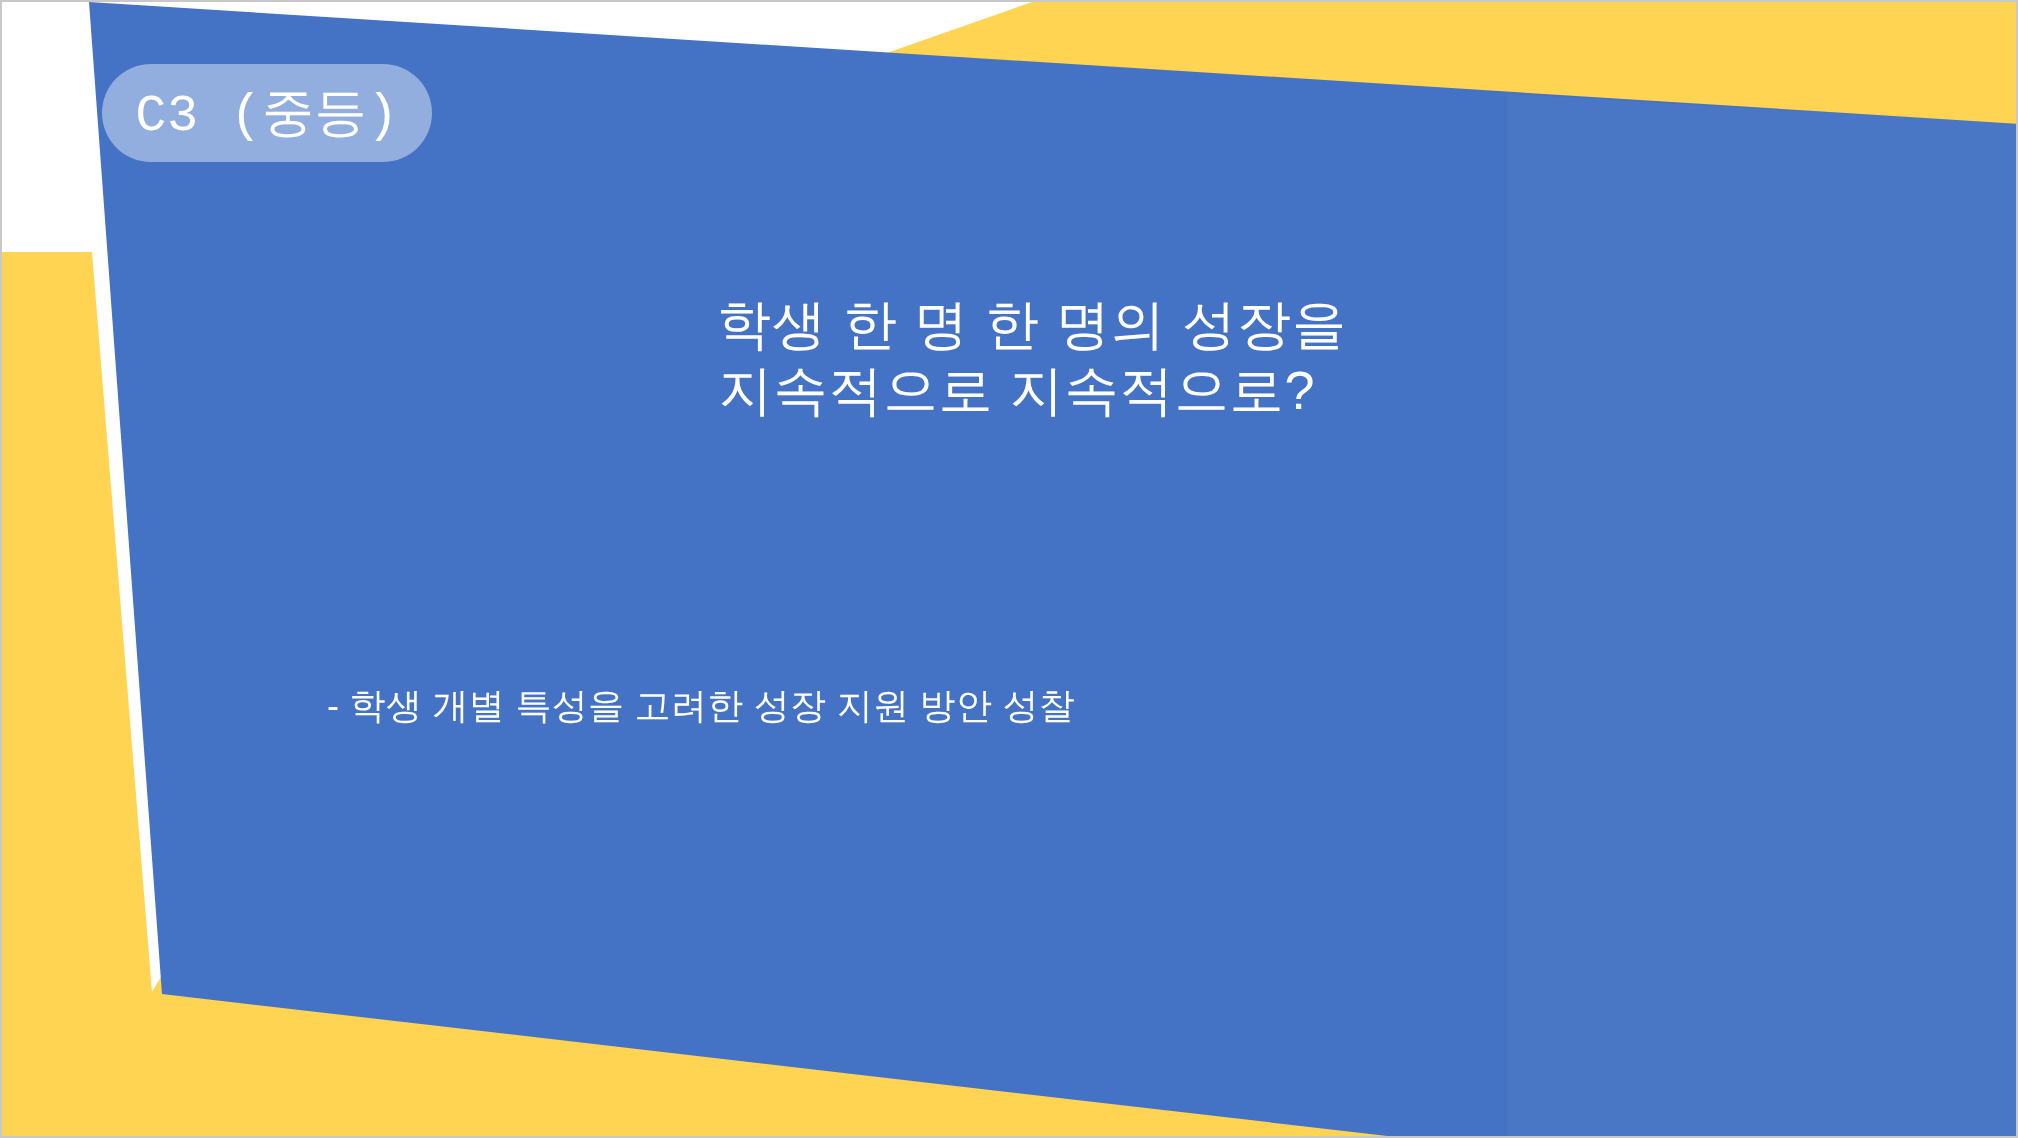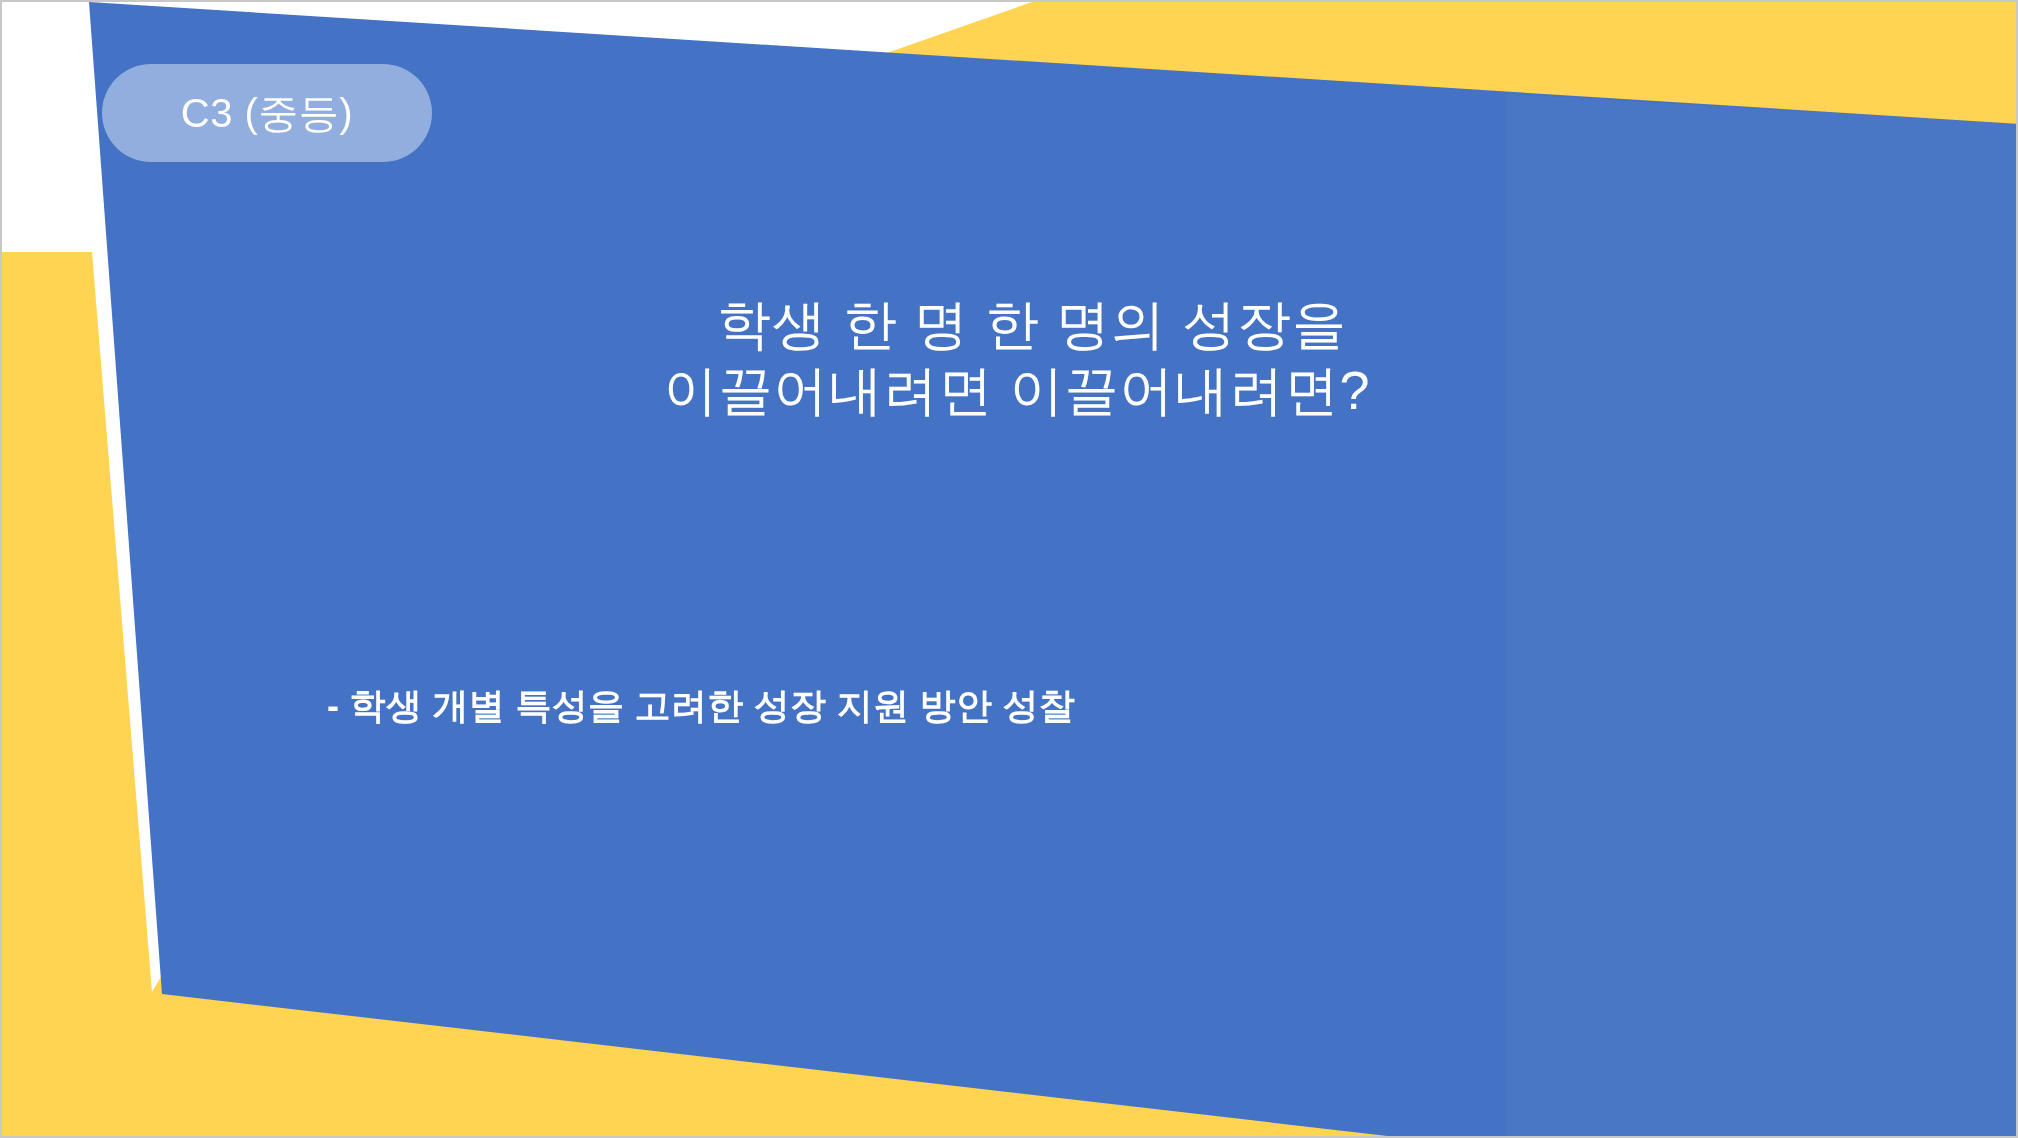--- a/index.html
+++ b/index.html
@@ -69,24 +69,25 @@
   #badge {
     position:absolute;
     left:100px; top:62px;
     width:330px; height:98px;
     background:#92AEDE;
     border-radius:49px;
     display:flex; align-items:center; justify-content:center;
   }
   #badge-label {
     color:#ffffff;
-    font-size:40px;
+    font-size:52px;
     font-weight:400;
     letter-spacing:0.5px;
     white-space:nowrap;
+    font-family:Liberation Mono, monospace;
   }
 
   
   #title-block {
     position:absolute;
     left:325px; top:290px;
     width:1400px;
   }
   .title-line {
     color:#ffffff;
@@ -97,21 +98,21 @@
     white-space:nowrap;
   }
   #title-line-1 { text-align:center; padding-left:10px; }
   #title-line-2 { text-align:center; padding-right:20px; }
 
   #subtitle {
     position:absolute;
     left:325px; top:680px;
     color:#ffffff;
     font-size:36px;
-    font-weight:700;
+    font-weight:400;
     letter-spacing:0.3px;
     white-space:nowrap;
   }
 </style>
 </head>
 <body>
 
 <div id="slide">
 
   <div class="shape" id="yellow-shape"></div>
@@ -121,18 +122,18 @@
   <div class="shape" id="blue-sheet"></div>
 
   <div class="shape" id="blue-highlight"></div>
 
   <div id="badge">
     <span id="badge-label">C3 (중등)</span>
   </div>
 
   <div id="title-block">
     <div class="title-line" id="title-line-1">학생 한 명 한 명의 성장을</div>
-    <div class="title-line" id="title-line-2">이끌어내려면 이끌어내려면?</div>
+    <div class="title-line" id="title-line-2">지속적으로 지속적으로?</div>
   </div>
 
   <div id="subtitle">- 학생 개별 특성을 고려한 성장 지원 방안 성찰</div>
 
 </div>
 
 </body></html>

